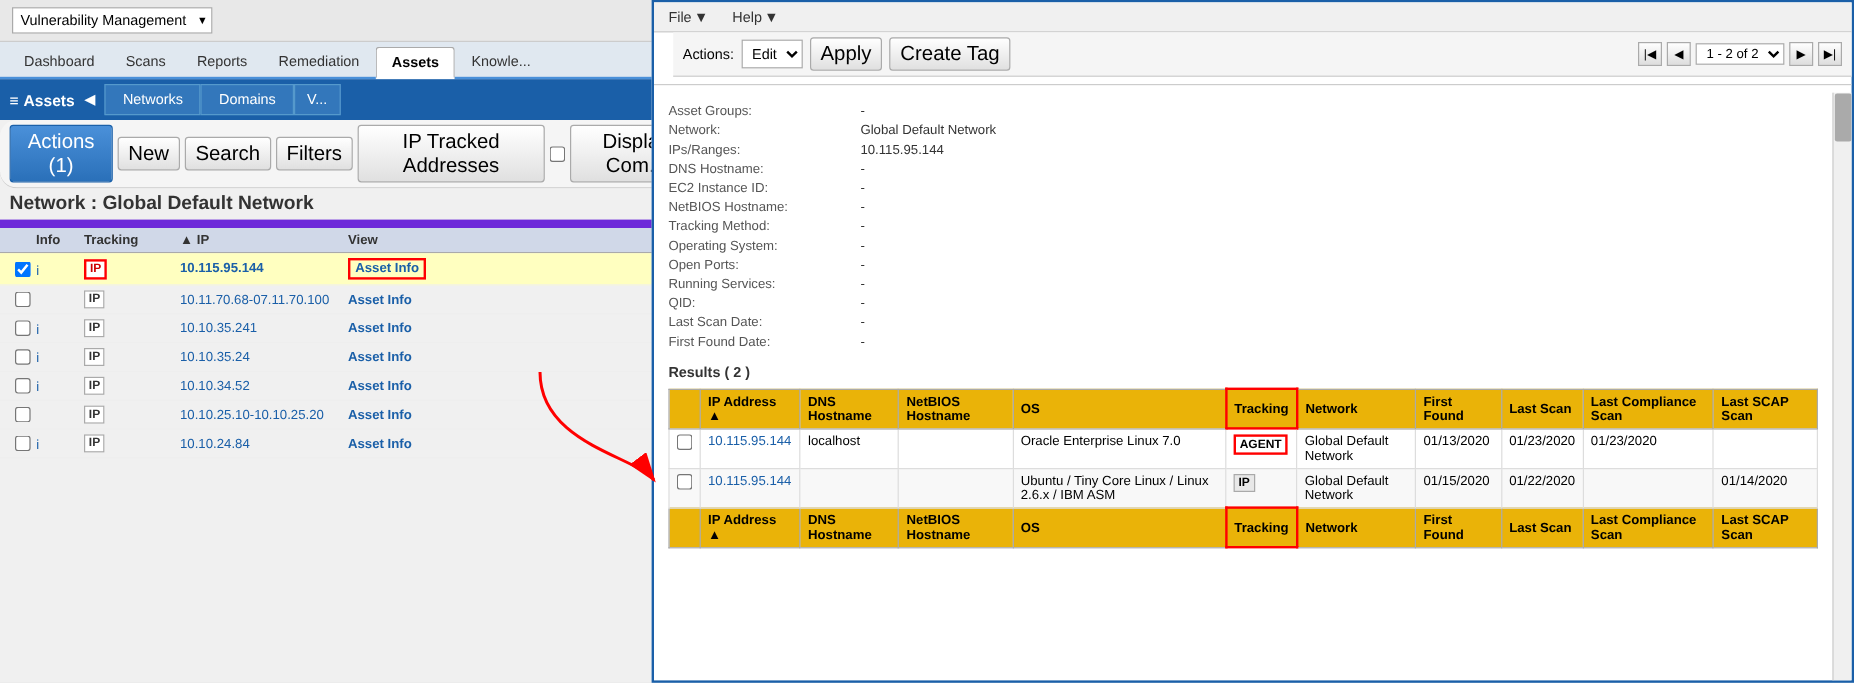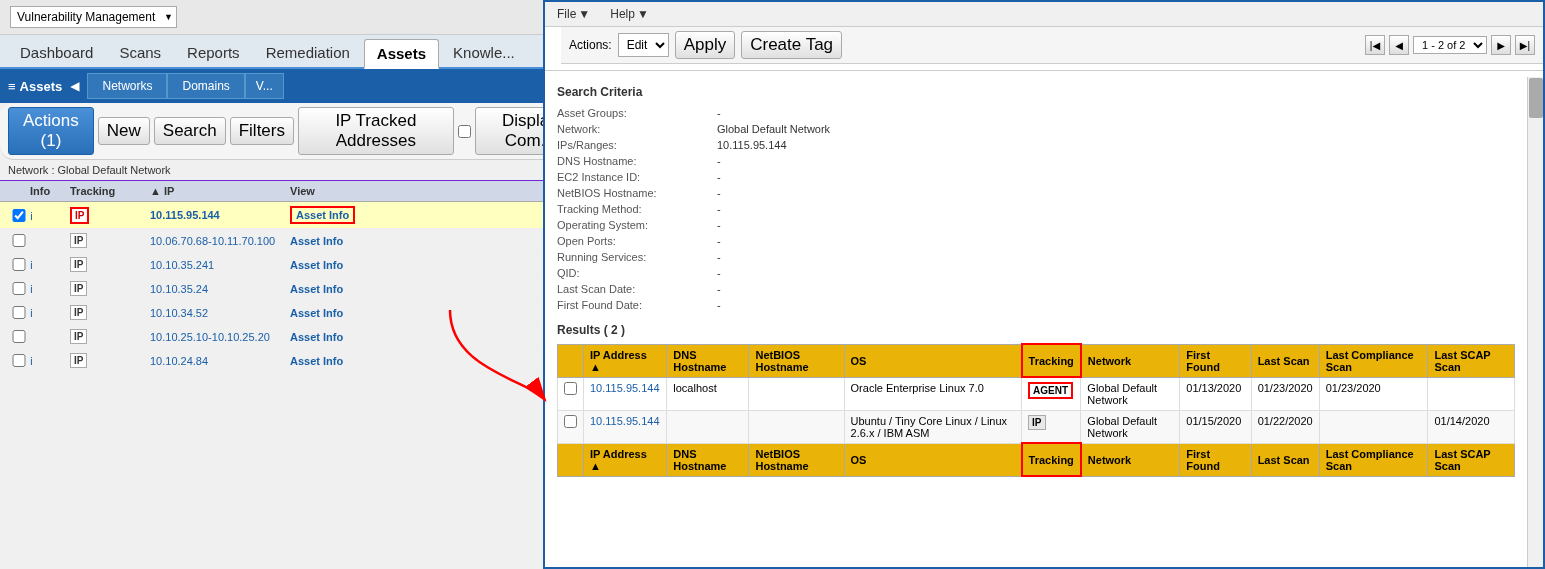--- a/index.html
+++ b/index.html
@@ -49,21 +49,21 @@
 
     .nav-tabs {
       background: #e0e8f0;
       border-bottom: 2px solid #4a90d9;
       display: flex;
       padding: 4px 8px 0;
       gap: 2px;
     }
     .nav-tab {
       padding: 5px 12px;
-      font-size: 15px;
+      font-size: 12px;
       cursor: pointer;
       border-radius: 3px 3px 0 0;
       color: #333;
       text-decoration: none;
     }
     .nav-tab.active {
       background: white;
       font-weight: bold;
       color: #000;
       border: 1px solid #aaa;
@@ -140,23 +140,24 @@
       gap: 3px;
     }
     .btn-blue {
       background: linear-gradient(to bottom, #4a90d9, #2a70b9);
       color: white;
       border-color: #1a60a9;
     }
 
     .network-bar {
       padding: 4px 8px;
-      font-size: 11px;
-      color: #333;
-      border-bottom: 1px solid #6d28d9;
+      font-size: 16px;
+      color: #333;
+      border-bottom: 7px solid #6d28d9;
+      font-weight: bold;
     }
 
     .table-header {
       display: grid;
       grid-template-columns: 22px 40px 80px 140px 1fr;
       background: #d0d8e8;
       border-bottom: 1px solid #aaa;
       padding: 4px 8px;
       font-weight: bold;
       font-size: 11px;
@@ -436,21 +437,21 @@
     <input type="checkbox" checked="" style="">
     <div style="color:#1a5fa8;cursor:pointer;">ℹ</div>
     <div><span class="ip-badge highlighted">IP</span></div>
     <div style="color:#1a5fa8;font-weight:bold;">10.115.95.144</div>
     <div><a class="asset-info-link highlighted">Asset Info</a></div>
   </div>
   <div class="table-row">
     <input type="checkbox" style="">
     <div></div>
     <div><span class="ip-badge">IP</span></div>
-    <div style="color:#1a5fa8;">10.06.70.68-10.11.70.100</div>
+    <div style="color:#1a5fa8;">10.11.70.68-07.11.70.100</div>
     <div><a class="asset-info-link">Asset Info</a></div>
   </div>
   <div class="table-row">
     <input type="checkbox" style="">
     <div style="color:#1a5fa8;cursor:pointer;">ℹ</div>
     <div><span class="ip-badge">IP</span></div>
     <div style="color:#1a5fa8;">10.10.35.241</div>
     <div><a class="asset-info-link">Asset Info</a></div>
   </div>
   <div class="table-row">
@@ -524,21 +525,20 @@
       <button class="page-btn">▶</button>
       <button class="page-btn">▶|</button>
     </div>
   </div>
 
   <hr class="divider">
 
 <div style="display: flex; flex: 1 1 0%; overflow: hidden;">
       <div class="report-content" style="flex: 1 1 0%; overflow-y: auto;">
 
-    <div class="search-criteria-title">Search Criteria</div>
 
     <div class="criteria-table">
       <div class="criteria-row">
         <span class="criteria-label">Asset Groups:</span>
         <span class="criteria-value">-</span>
       </div>
       <div class="criteria-row">
         <span class="criteria-label">Network:</span>
         <span class="criteria-value">Global Default Network</span>
       </div>

